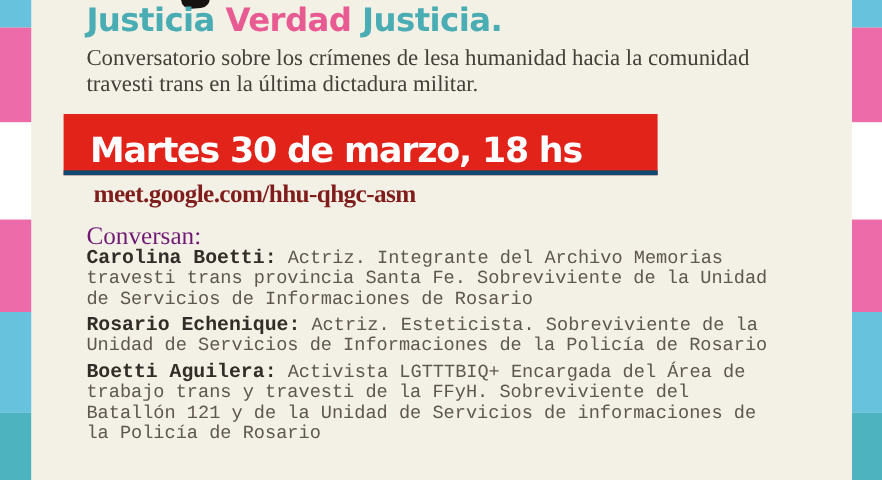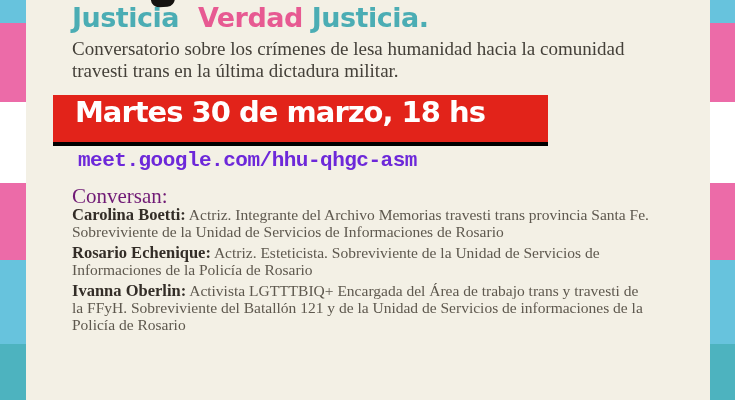--- a/index.html
+++ b/index.html
@@ -35,72 +35,72 @@
   
   .title {
     position: absolute; left: 72px; top: 2px;
     font-family: "DejaVu Sans", sans-serif;
     font-weight: bold;
     font-size: 27px;
     letter-spacing: -0.5px;
     white-space: nowrap;
   }
   .title .teal { color: #4badb4; }
-  .title .pink { color: #e75a92; margin-left: 10px; }
+  .title .pink { color: #e75a92; }
 
   
   .subtitle {
     position: absolute; left: 72px; top: 38px;
     width: 565px;
     font-size: 19px;
     line-height: 21.5px;
     color: #444039;
   }
 
   
   .banner {
     position: absolute; left: 53px; top: 95px;
     width: 495px; height: 47px;
     background: #e2231a;
-    border-bottom: 4px solid #000000;
-    display: flex; align-items: flex-start;
+    border-bottom: 4px solid #0c4a6e;
+    display: flex; align-items: flex-end;
   }
   .banner .banner-text {
     font-family: "DejaVu Sans", sans-serif;
     font-weight: bold;
     font-size: 29px;
     letter-spacing: -1px;
     color: #ffffff;
     padding-left: 22px;
     white-space: nowrap;
   }
 
   
   .meet-link {
     position: absolute; left: 78px; top: 149px;
-    font-family: Liberation Mono, monospace;
+    font-family: Liberation Serif, serif;
     font-weight: bold;
     font-size: 21px;
     letter-spacing: -0.5px;
-    color: #6d28d9;
+    color: #7f1d1d;
     text-decoration: none;
     white-space: nowrap;
   }
 
   
   .conversan {
     position: absolute; left: 72px; top: 184px;
     font-size: 21px;
     color: #701a75;
   }
   .speakers {
     position: absolute; left: 72px; top: 206px;
     width: 578px;
   }
-  .speaker { margin-bottom: 4px; font-size: 15.5px; line-height: 17px; color: #5e584e; }
+  .speaker { margin-bottom: 4px; font-size: 15.5px; line-height: 17px; color: #5e584e; font-family: Liberation Mono, monospace; }
   .speaker .name {
     font-weight: bold;
     font-size: 16.5px;
     color: #332d27;
   }
 </style>
 </head>
 <body>
 
 <div class="stripe-col left">
@@ -131,14 +131,14 @@
   <span class="banner-text">Martes 30 de marzo, 18 hs</span>
 </div>
 
 <a class="meet-link" href="#">meet.google.com/hhu-qhgc-asm</a>
 
 <div class="conversan">Conversan:</div>
 
 <div class="speakers">
   <div class="speaker"><span class="name">Carolina Boetti:</span> <span>Actriz. Integrante del Archivo Memorias travesti trans provincia Santa Fe. Sobreviviente de la Unidad de Servicios de Informaciones de Rosario</span></div>
   <div class="speaker"><span class="name">Rosario Echenique:</span> <span>Actriz. Esteticista. Sobreviviente de la Unidad de Servicios de Informaciones de la Policía de Rosario</span></div>
-  <div class="speaker"><span class="name">Ivanna Oberlin:</span> <span>Activista LGTTTBIQ+ Encargada del Área de trabajo trans y travesti de la FFyH. Sobreviviente del Batallón 121 y de la Unidad de Servicios de informaciones de la Policía de Rosario</span></div>
+  <div class="speaker"><span class="name">Boetti Aguilera:</span> <span>Activista LGTTTBIQ+ Encargada del Área de trabajo trans y travesti de la FFyH. Sobreviviente del Batallón 121 y de la Unidad de Servicios de informaciones de la Policía de Rosario</span></div>
 </div>
 
 </body></html>

